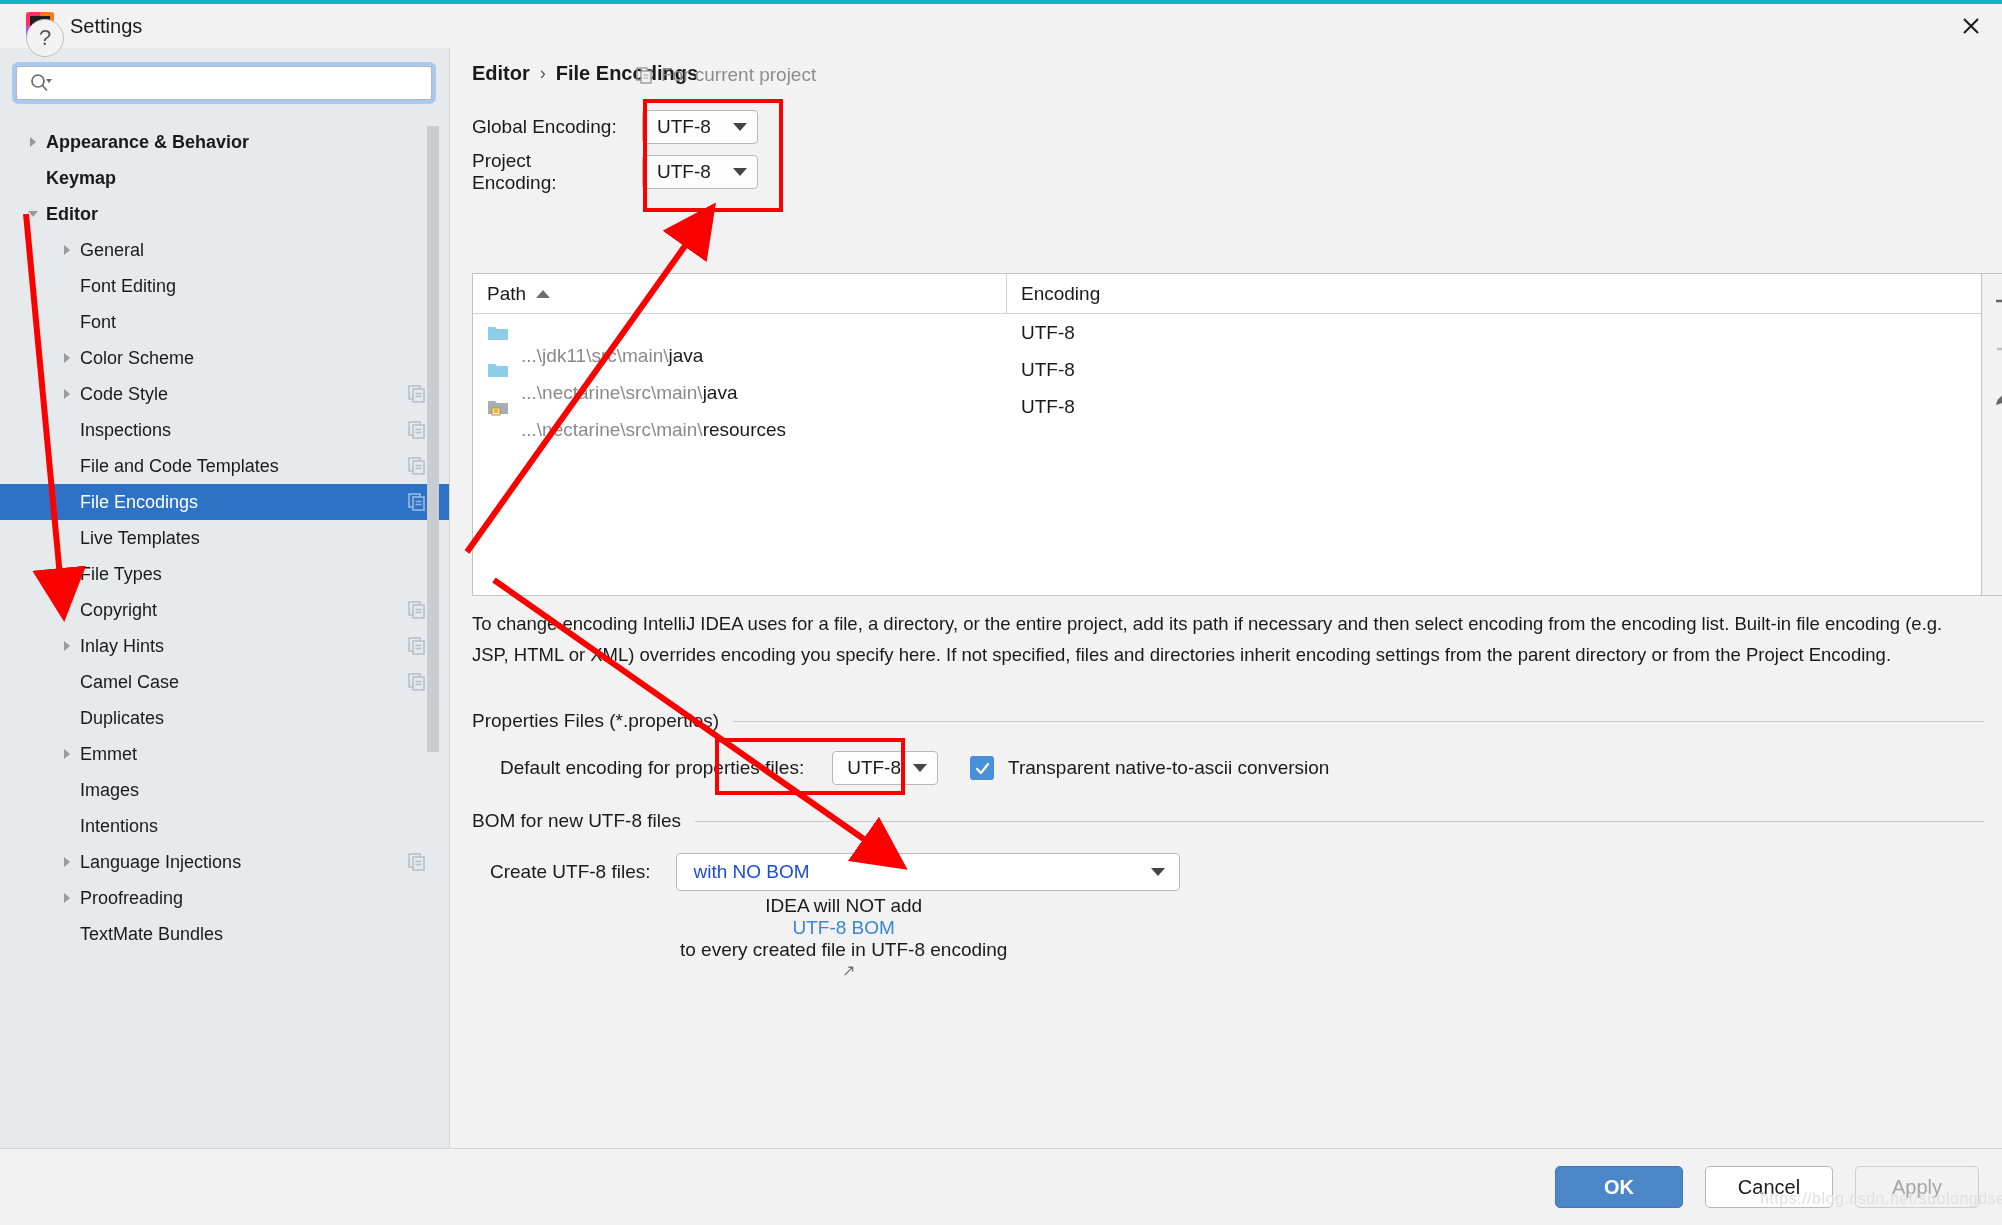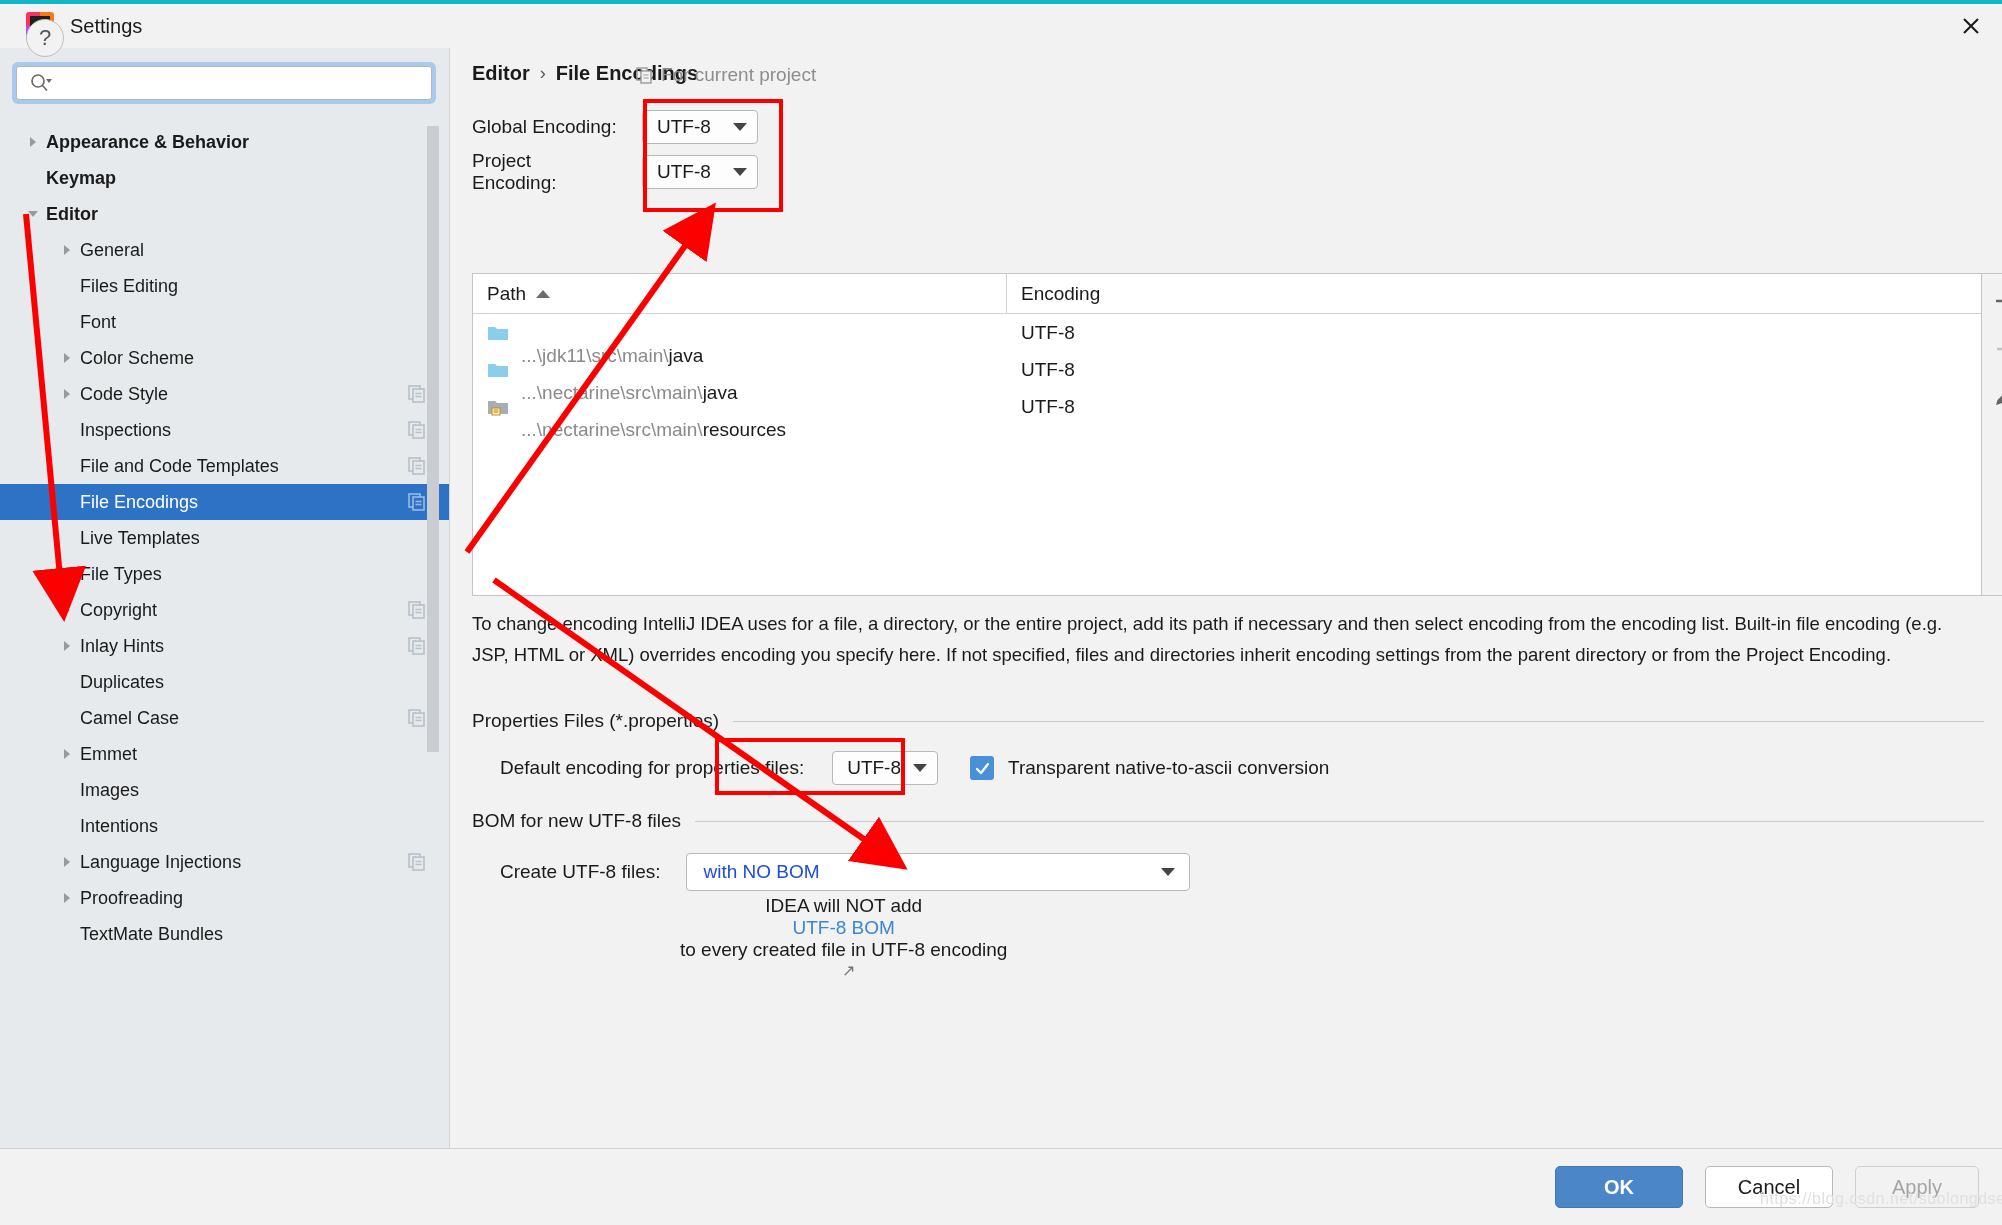--- a/index.html
+++ b/index.html
@@ -289,21 +289,21 @@
         <div class="tree-row">
           <div class="tree-arrow" style="margin-left:54px">
             <svg viewBox="0 0 12 12">
               <path d="M3 1 L9 6 L3 11 Z" fill="#9a9a9a"></path>
             </svg>
           </div>
           <span class="tree-label">General</span>
         </div>
         <div class="tree-row">
           <div class="tree-arrow" style="margin-left:54px"></div>
-          <span class="tree-label">Files Editing</span>
+          <span class="tree-label">Font Editing</span>
         </div>
         <div class="tree-row">
           <div class="tree-arrow" style="margin-left:54px"></div>
           <span class="tree-label">Font</span>
         </div>
         <div class="tree-row">
           <div class="tree-arrow" style="margin-left:54px">
             <svg viewBox="0 0 12 12">
               <path d="M3 1 L9 6 L3 11 Z" fill="#9a9a9a"></path>
             </svg>
@@ -379,30 +379,30 @@
           </div>
           <span class="tree-label">Inlay Hints</span>
           <svg class="copy-badge" viewBox="0 0 18 18">
             <rect x="1" y="1" width="11" height="13" fill="none" stroke="#a9b3bd" stroke-width="1.6"></rect>
             <rect x="5" y="4" width="11" height="13" fill="#e6eaed" stroke="#a9b3bd" stroke-width="1.6"></rect>
             <path d="M7.5 8.5 H13.5 M7.5 11.5 H13.5" stroke="#a9b3bd" stroke-width="1.4"></path>
           </svg>
         </div>
         <div class="tree-row">
           <div class="tree-arrow" style="margin-left:54px"></div>
-          <span class="tree-label">Duplicates</span>
-        </div>
-        <div class="tree-row">
-          <div class="tree-arrow" style="margin-left:54px"></div>
           <span class="tree-label">Camel Case</span>
           <svg class="copy-badge" viewBox="0 0 18 18">
             <rect x="1" y="1" width="11" height="13" fill="none" stroke="#a9b3bd" stroke-width="1.6"></rect>
             <rect x="5" y="4" width="11" height="13" fill="#e6eaed" stroke="#a9b3bd" stroke-width="1.6"></rect>
             <path d="M7.5 8.5 H13.5 M7.5 11.5 H13.5" stroke="#a9b3bd" stroke-width="1.4"></path>
           </svg>
+        </div>
+        <div class="tree-row">
+          <div class="tree-arrow" style="margin-left:54px"></div>
+          <span class="tree-label">Duplicates</span>
         </div>
         <div class="tree-row">
           <div class="tree-arrow" style="margin-left:54px">
             <svg viewBox="0 0 12 12">
               <path d="M3 1 L9 6 L3 11 Z" fill="#9a9a9a"></path>
             </svg>
           </div>
           <span class="tree-label">Emmet</span>
         </div>
         <div class="tree-row">
@@ -557,21 +557,21 @@
         </svg>
       </div>
       <span class="cb-label">Transparent native-to-ascii conversion</span>
     </div>
     <div class="ann-box" style="left:265px; top:690px; width:190px; height:57px;"></div>
 
     <div class="grp-title" style="left:22px; top:762px; width:1512px;">
       <span>BOM for new UTF-8 files</span>
       <span class="grp-rule" style="flex:1;"></span>
     </div>
-    <div class="enc-row" style="left:50px; top:805px;">
+    <div class="enc-row" style="left:40px; top:805px;">
       <span class="enc-label">Create UTF-8 files:</span>
       <div class="combo-wide" style="margin-left:26px;">
         <span class="val">with NO BOM</span>
         <span class="tri-down"></span>
       </div>
     </div>
     <div class="hint" style="left:230px; top:847px;flex-direction:column;">
       <span>IDEA will NOT add </span>
       <span class="link">UTF-8 BOM</span>
       <span> to every created file in UTF-8 encoding</span>

